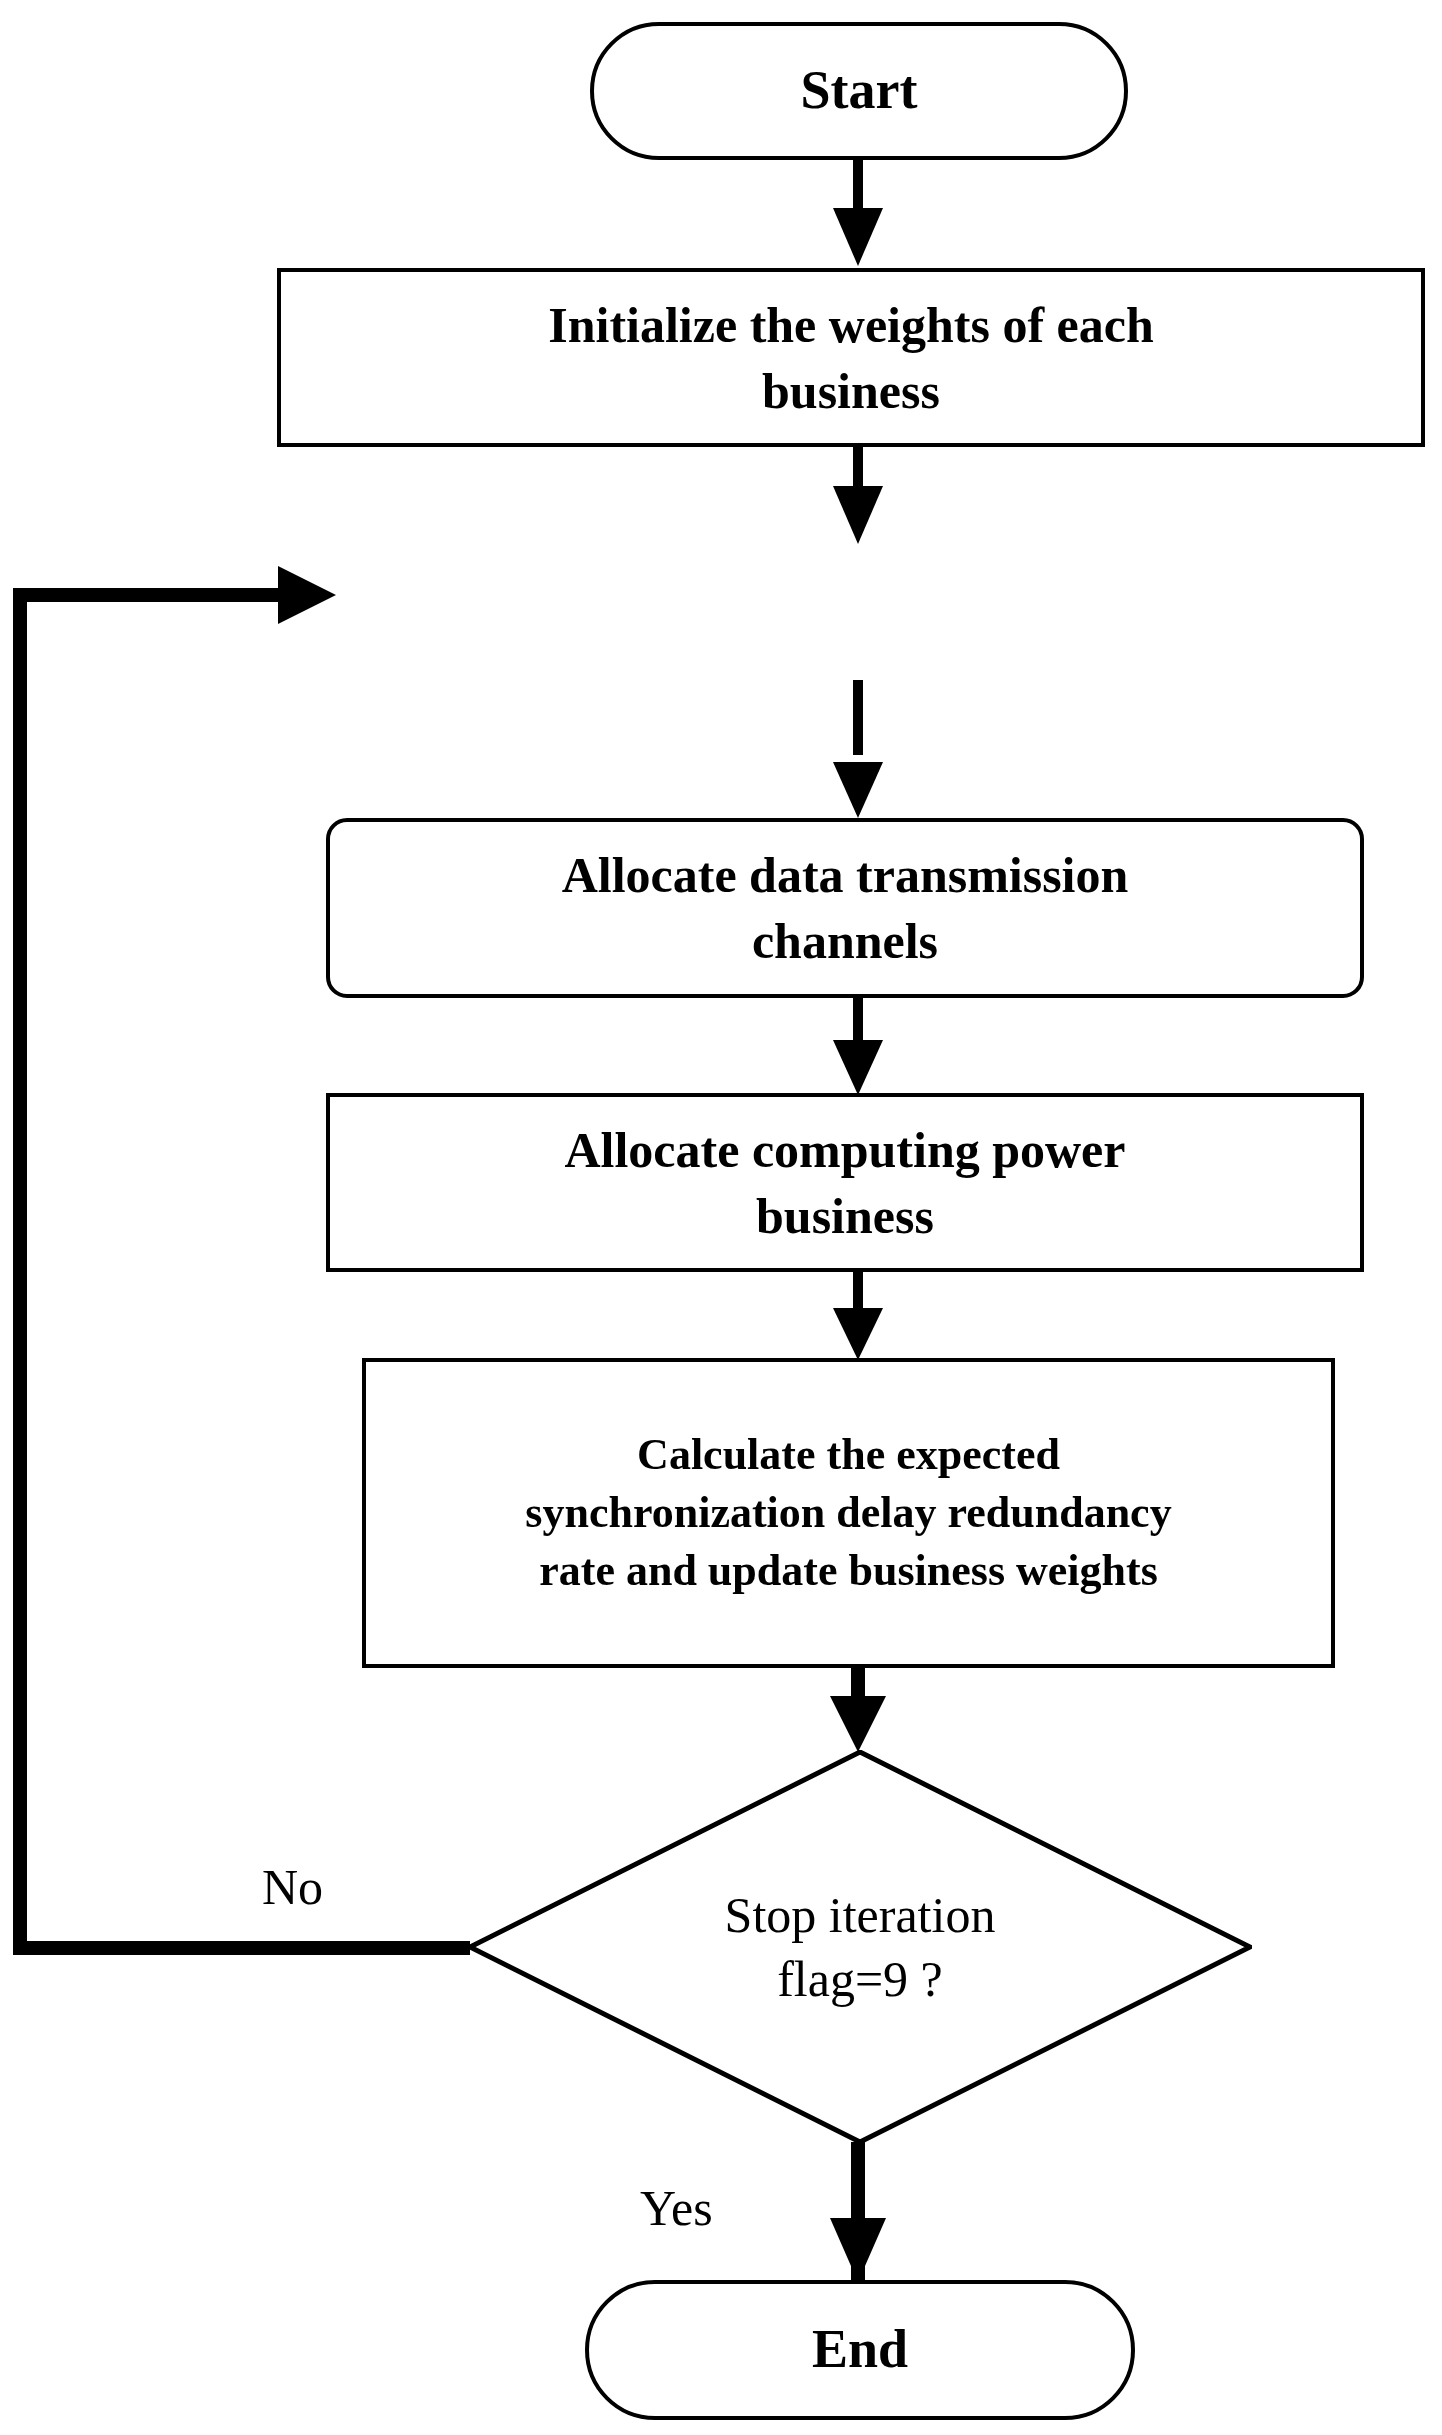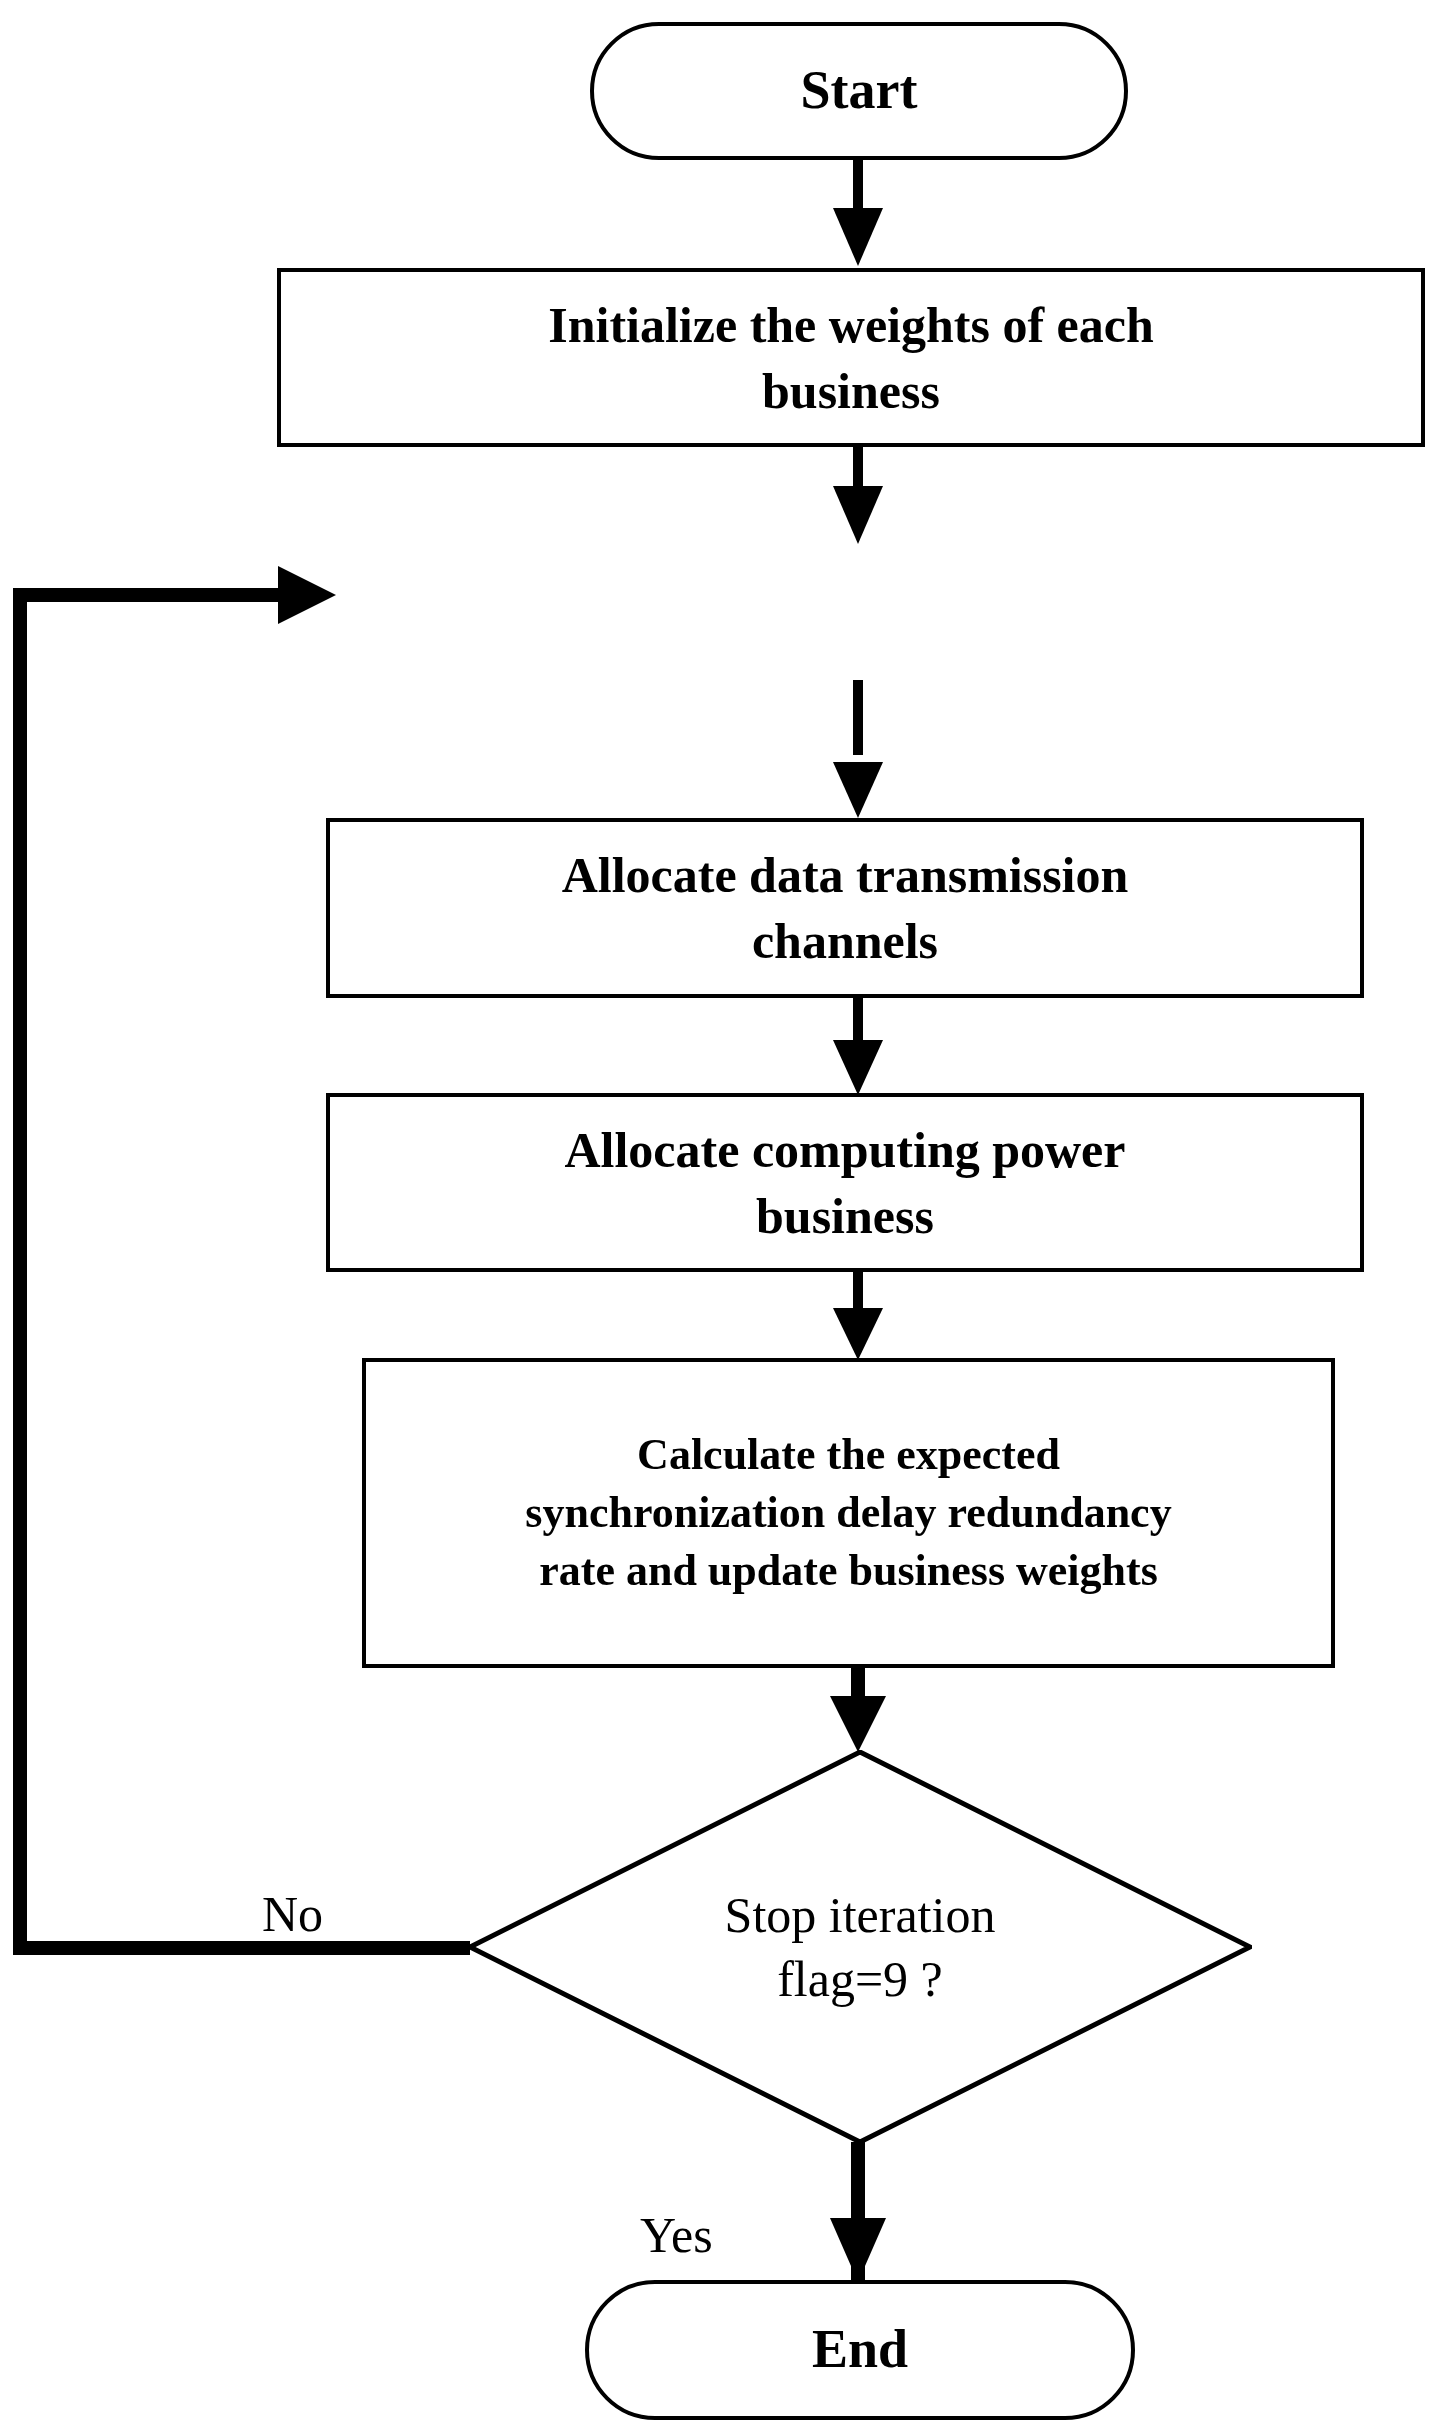--- a/index.html
+++ b/index.html
@@ -72,21 +72,20 @@
     line-height: 1.28;
     text-align: center;
     white-space: pre-line;
   }
   .edge-label {
     position: absolute;
     font-size: 50px;
     line-height: 1;
     color: #000;
     white-space: nowrap;
-    margin-top: 27px;
   }
   .conn {
     position: absolute;
     left: 0;
     top: 0;
     width: 1442px;
     height: 2435px;
     pointer-events: none;
   }
 </style>
@@ -144,21 +143,21 @@
   <div class="node terminator t-start" style="left:590px; top:22px; width:538px; height:138px;">
     <span class="node-label">Start</span>
   </div>
 
   <div class="node process p-init" style="left:277px; top:268px; width:1148px; height:179px;">
     <span class="node-label">Initialize the weights of each
 business</span>
   </div>
 
 
-  <div class="node process p-chan" style="left:326px; top:818px; width:1038px; height:180px;">
+  <div class="node process p-chan" style="left:326px; top:818px; width:1038px; height:180px;border-radius:21px;">
     <span class="node-label">Allocate data transmission
 channels</span>
   </div>
 
   <div class="node process p-comp" style="left:326px; top:1093px; width:1038px; height:179px;">
     <span class="node-label">Allocate computing power
 business</span>
   </div>
 
   <div class="node process p-calc" style="left:362px; top:1358px; width:973px; height:310px;">

